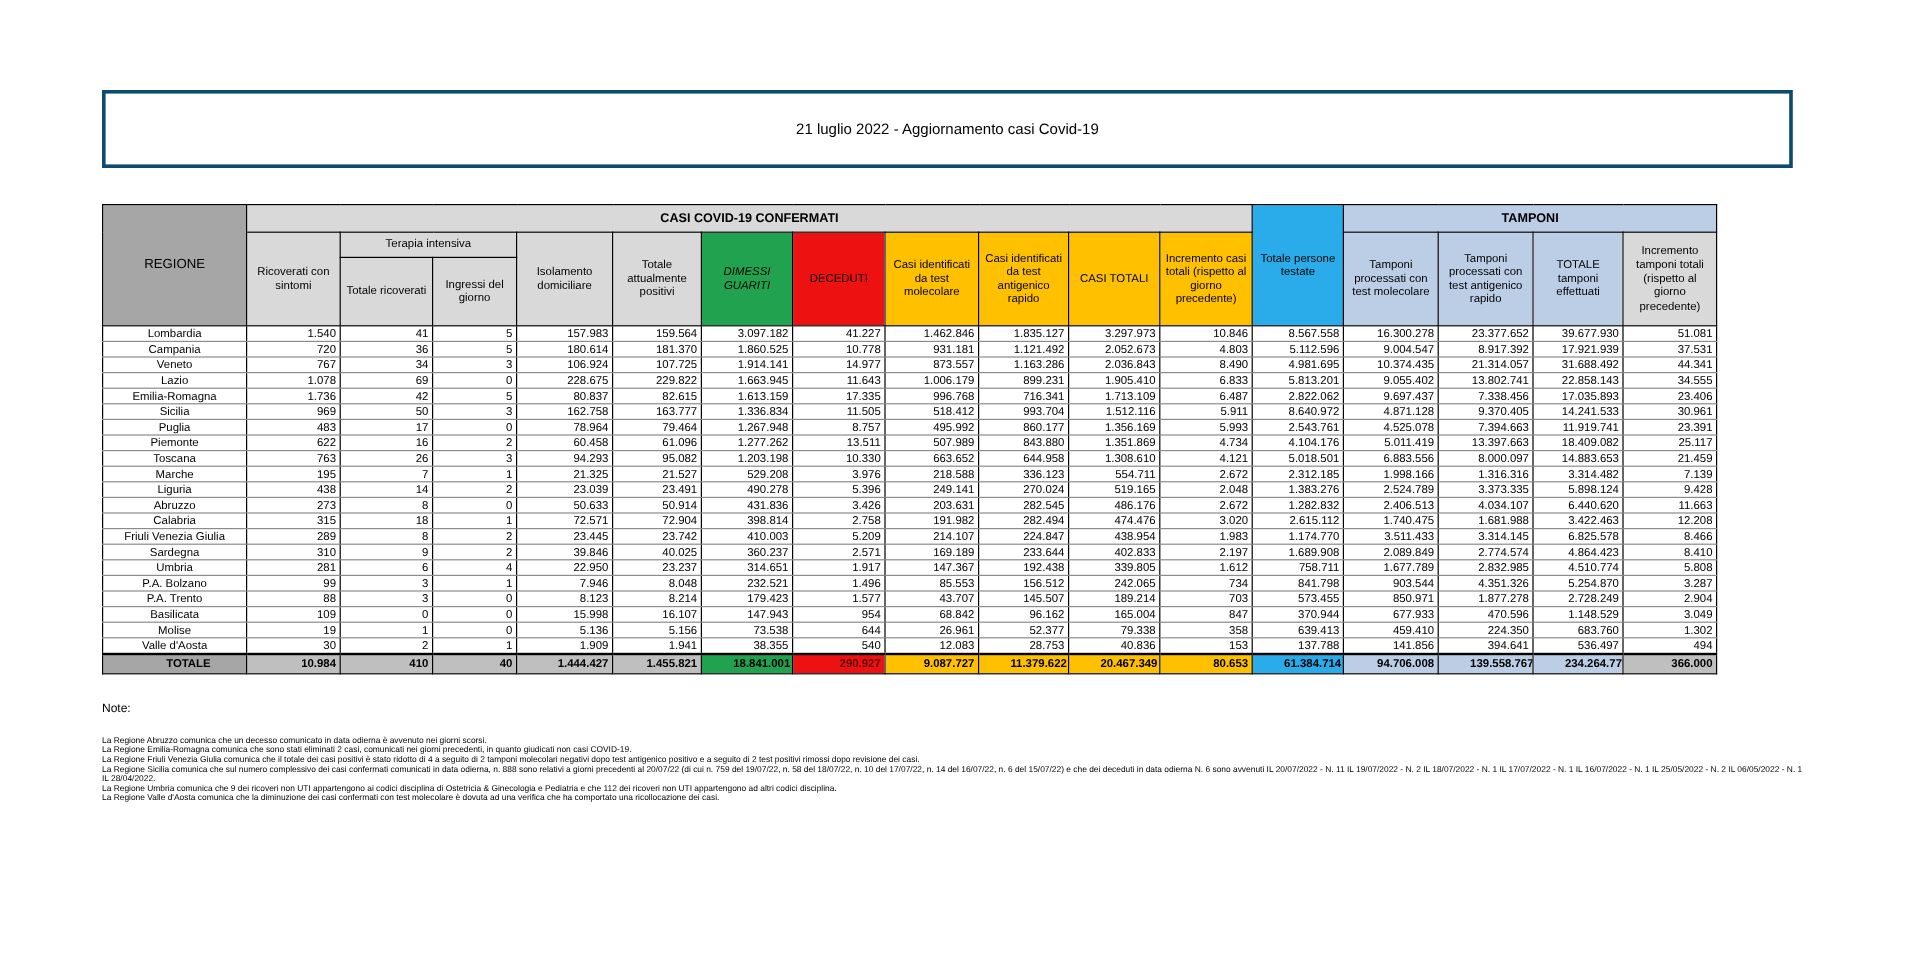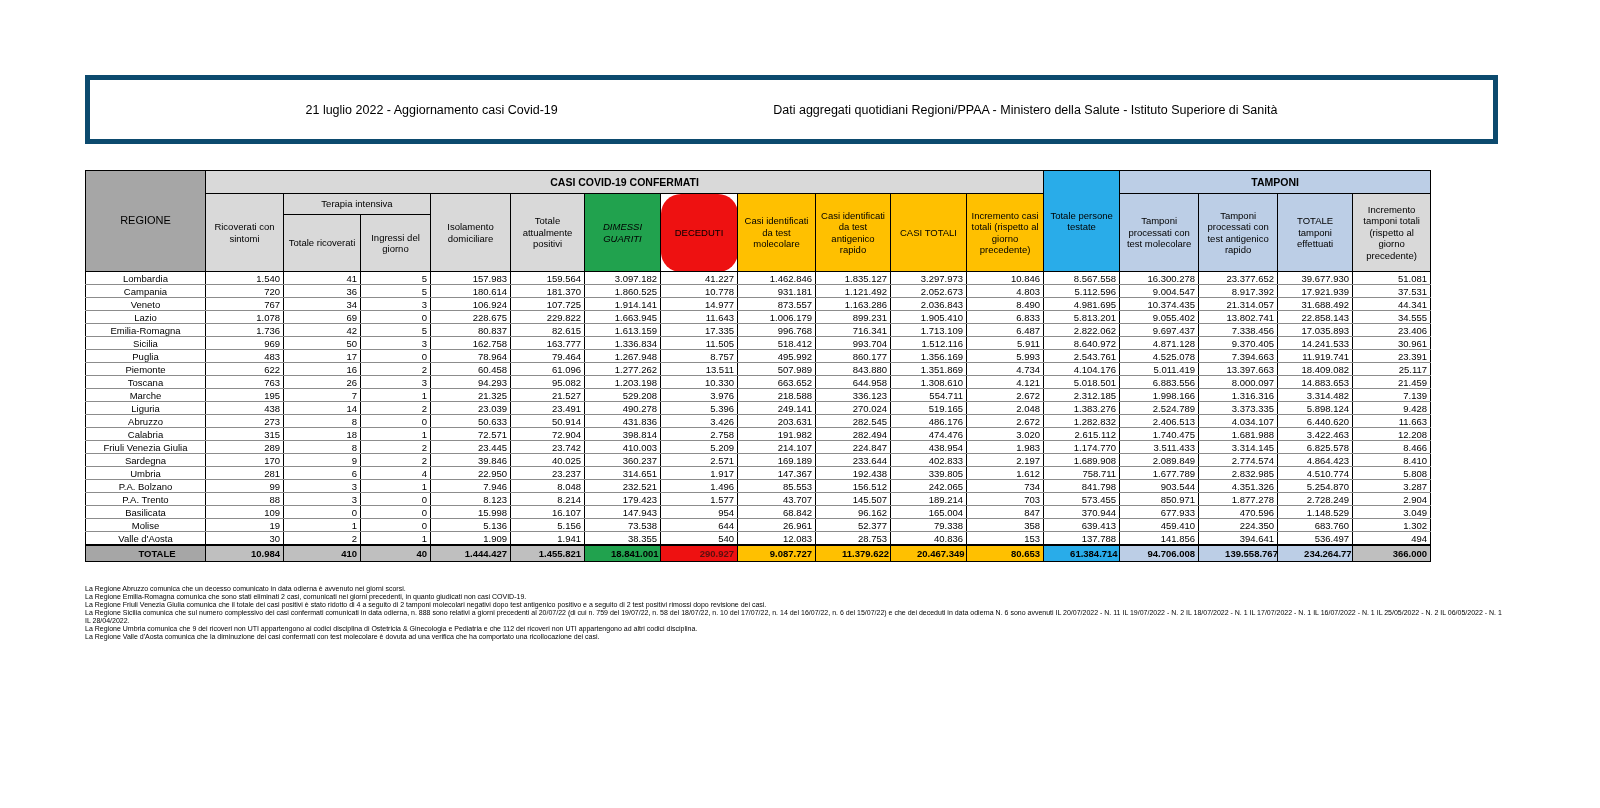--- a/index.html
+++ b/index.html
@@ -2,41 +2,41 @@
 <html style="--c-dark_gray: #A6A6A6; --c-header_gray: #D9D9D9; --c-total_gray: #BFBFBF; --c-green: #21A24E; --c-red: #EE1111; --c-yellow: #FFC000; --c-cyan: #29ACE9; --c-light_blue: #BCCEE6;"><head>
 <meta charset="utf-8">
 <style>
   html,body{margin:0;padding:0;}
   body{
     width:1600px;height:808px;background:#ffffff;position:relative;
     font-family:"Liberation Sans", sans-serif;color:#000;overflow:hidden;
   }
   .title-box{
     position:absolute;left:85px;top:75px;width:1403px;height:59px;
-    border:5px solid #0c4a6e;display:flex;flex-direction:row;
+    border:3px solid #0c4a6e;display:flex;flex-direction:column;
     justify-content:space-evenly;align-items:center;font-size:12.5px;
   }
   table.covid{
     position:absolute;left:85px;top:170px;width:1345px;
     border-collapse:collapse;table-layout:fixed;font-size:9.5px;
     border:1px solid #000;
   }
   th,td{overflow:hidden;}
   thead th{
     background:var(--c-header_gray);border:1px solid #000;
     font-weight:normal;padding:1px 2px;text-align:center;
     vertical-align:middle;line-height:1.2;font-size:9.5px;
   }
   tr.h1 th{height:20px;margin-left:40px;}
   th.ghead{font-weight:bold;font-size:10.5px;}
   th.regione{background:var(--c-dark_gray);font-weight:normal;font-size:11px;text-align:center;}
   tr.h2 th{height:18px;}
   tr.h3 th{height:54px;}
   th.green{background:var(--c-green);font-style:italic;}
-  th.red{background:var(--c-red);border-radius:20px;}
+  th.red{background:var(--c-red);}
   th.yellow{background:var(--c-yellow);}
   th.cyan{background:var(--c-cyan);font-weight:normal;font-size:9.5px;}
   th.blue{background:var(--c-light_blue);}
   tbody td{
     background:#fff;height:12px;padding:0 3px;
     border-left:1px solid #000;border-right:1px solid #000;
     border-top:1px solid #8c8c8c;border-bottom:1px solid #8c8c8c;
     white-space:nowrap;
   }
   tbody td.region{text-align:center;}
@@ -53,21 +53,20 @@
   tr.total td.blue{background:var(--c-light_blue);}
   .notes{position:absolute;left:85px;top:585px;width:1424px;}
   .notes-title{font-size:10px;margin-bottom:18px;}
   .note-item{font-size:7px;line-height:8px;}
 </style>
 </head>
 <body>
 
 <div class="title-box">
   <div>21 luglio 2022 - Aggiornamento casi Covid-19</div>
-  <div>Dati aggregati quotidiani Regioni/PPAA - Ministero della Salute - Istituto Superiore di Sanità</div>
 </div>
 
 <table class="covid">
   <colgroup>
     <col style="width:120px">
       <col style="width:78px">
       <col style="width:77px">
       <col style="width:70px">
     <col style="width:80px">
       <col style="width:74px">
@@ -373,21 +372,21 @@
         <td class="num">438.954</td>
         <td class="num">1.983</td>
         <td class="num">1.174.770</td>
         <td class="num">3.511.433</td>
         <td class="num">3.314.145</td>
         <td class="num">6.825.578</td>
         <td class="num">8.466</td>
       </tr>
       <tr>
         <td class="region">Sardegna</td>
-        <td class="num">170</td>
+        <td class="num">310</td>
         <td class="num">9</td>
         <td class="num">2</td>
         <td class="num">39.846</td>
         <td class="num">40.025</td>
         <td class="num">360.237</td>
         <td class="num">2.571</td>
         <td class="num">169.189</td>
         <td class="num">233.644</td>
         <td class="num">402.833</td>
         <td class="num">2.197</td>
@@ -527,20 +526,21 @@
         <td class="num cyan">61.384.714</td>
         <td class="num blue">94.706.008</td>
         <td class="num blue">139.558.767</td>
         <td class="num blue">234.264.775</td>
         <td class="num gray">366.000</td>
       </tr>
     </tbody>
 </table>
 
 <div class="notes">
+  <div class="notes-title">Note:</div>
   <div id="note-lines">
       <div class="note-item">La Regione Abruzzo comunica che un decesso comunicato in data odierna è avvenuto nei giorni scorsi.</div>
       <div class="note-item">La Regione Emilia-Romagna comunica che sono stati eliminati 2 casi, comunicati nei giorni precedenti, in quanto giudicati non casi COVID-19.</div>
       <div class="note-item">La Regione Friuli Venezia Giulia comunica che il totale dei casi positivi è stato ridotto di 4 a seguito di 2 tamponi molecolari negativi dopo test antigenico positivo e a seguito di 2 test positivi rimossi dopo revisione dei casi.</div>
       <div class="note-item">La Regione Sicilia comunica che sul numero complessivo dei casi confermati comunicati in data odierna, n. 888 sono relativi a giorni precedenti al 20/07/22 (di cui n. 759 del 19/07/22, n. 58 del 18/07/22, n. 10 del 17/07/22, n. 14 del 16/07/22, n. 6 del 15/07/22) e che dei deceduti in data odierna N. 6 sono avvenuti IL 20/07/2022 - N. 11 IL 19/07/2022 - N. 2 IL 18/07/2022 - N. 1 IL 17/07/2022 - N. 1 IL 16/07/2022 - N. 1 IL 25/05/2022 - N. 2 IL 06/05/2022 - N. 1 IL 28/04/2022.</div>
       <div class="note-item">La Regione Umbria comunica che 9 dei ricoveri non UTI appartengono ai codici disciplina di Ostetricia &amp; Ginecologia e Pediatria e che 112 dei ricoveri non UTI appartengono ad altri codici disciplina.</div>
       <div class="note-item">La Regione Valle d'Aosta comunica che la diminuzione dei casi confermati con test molecolare è dovuta ad una verifica che ha comportato una ricollocazione dei casi.</div>
     </div>
 </div>
 

